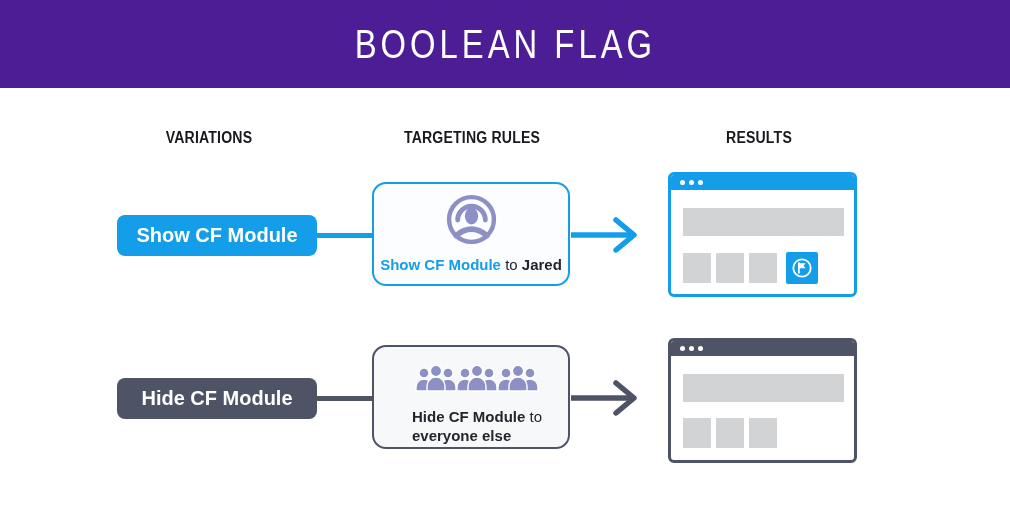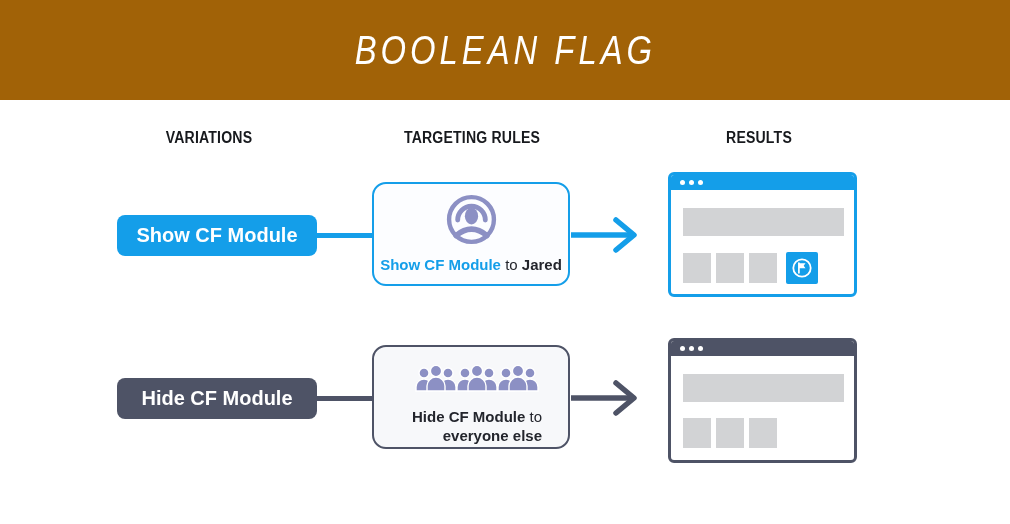--- a/index.html
+++ b/index.html
@@ -1,21 +1,21 @@
 <!DOCTYPE html>
 <html><head>
 <meta charset="utf-8">
 <style>
   html,body{margin:0;padding:0;background:#ffffff;}
   body{font-family:"Liberation Sans","DejaVu Sans",sans-serif;}
   .canvas{position:relative;width:1010px;height:524px;background:#ffffff;overflow:hidden;}
 
   
-  .banner{position:absolute;left:0;top:0;width:1010px;height:100px;background:#a16207;
-          display:flex;align-items:center;justify-content:center;font-style:italic;}
+  .banner{position:absolute;left:0;top:0;width:1010px;height:88px;background:#4c1d95;
+          display:flex;align-items:center;justify-content:center;}
   .banner h1{margin:0;color:#ffffff;font-size:41px;font-weight:400;letter-spacing:5px;
              display:inline-block;transform:scaleX(0.80);white-space:nowrap;}
 
   
   .col-head{position:absolute;top:129px;transform:translateX(-50%) scaleX(0.88);
             font-size:16px;font-weight:700;color:#17191d;letter-spacing:0.2px;white-space:nowrap;}
 
   
   .pill{position:absolute;width:200px;height:41px;border-radius:8px;display:flex;
         align-items:center;justify-content:center;color:#ffffff;font-size:20px;font-weight:700;
@@ -27,21 +27,21 @@
   .conn{position:absolute;height:5px;}
   .conn.blue{background:#149ee9;}
   .conn.dark{background:#4e5366;}
 
   
   .rule-card{position:absolute;width:198px;height:104px;border-radius:14px;box-sizing:border-box;
              display:flex;flex-direction:column;align-items:center;}
   .rule-card.blue{background:#fcfdff;border:2px solid #149ee9;}
   .rule-card.dark{background:#f7f8fa;border:2px solid #4e5366;padding-left:12px;}
   .rule-card .icon-wrap{flex:0 0 auto;}
-  .rule-caption{font-size:15px;color:#23252c;text-align:right;line-height:19px;white-space:nowrap;}
+  .rule-caption{font-size:15px;color:#23252c;text-align:left;line-height:19px;white-space:nowrap;}
   .rule-caption b{font-weight:700;}
   .flag-blue{color:#149ee9;}
 
   
   .arrow{position:absolute;width:80px;height:44px;}
 
   
   .browser{position:absolute;width:189px;height:125px;border-radius:6px;box-sizing:border-box;
            background:#ffffff;overflow:hidden;}
   .browser.blue{border:3px solid #149ee9;}

